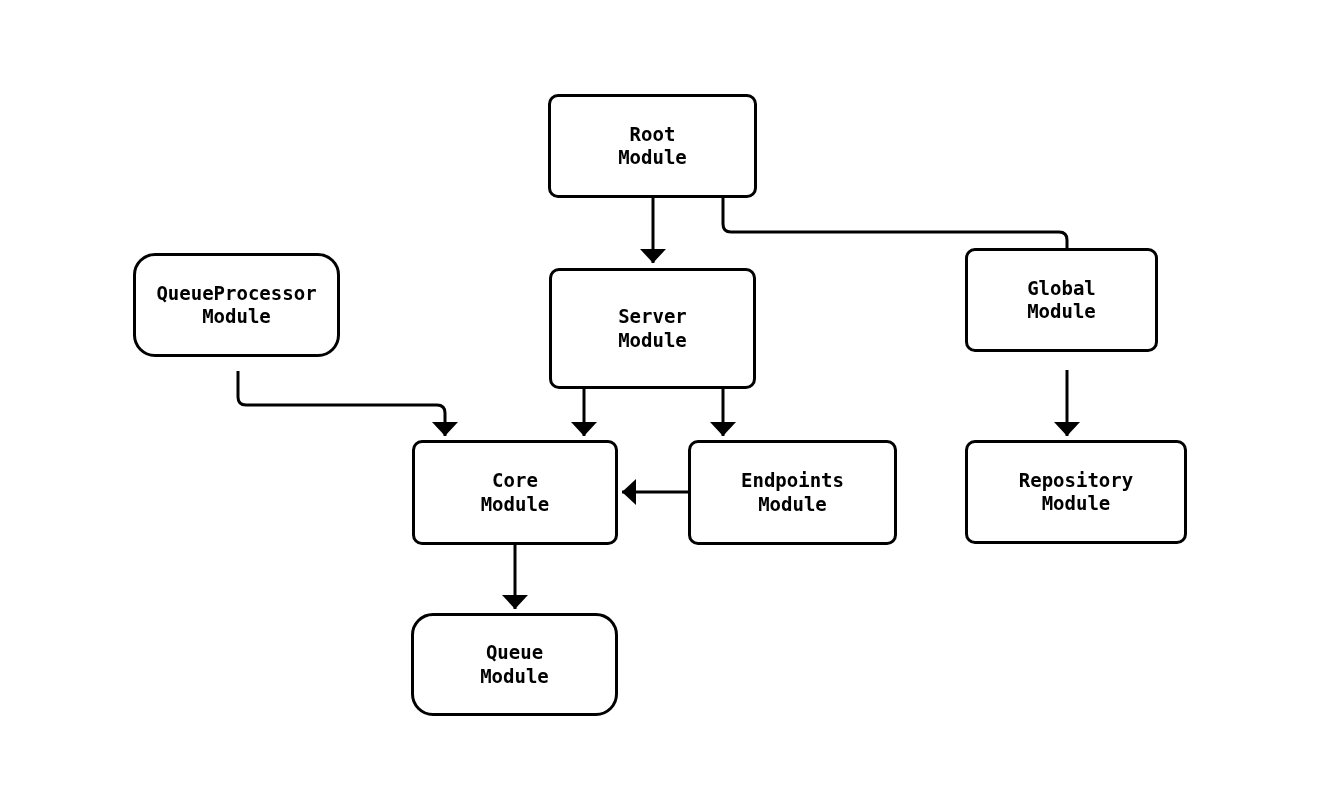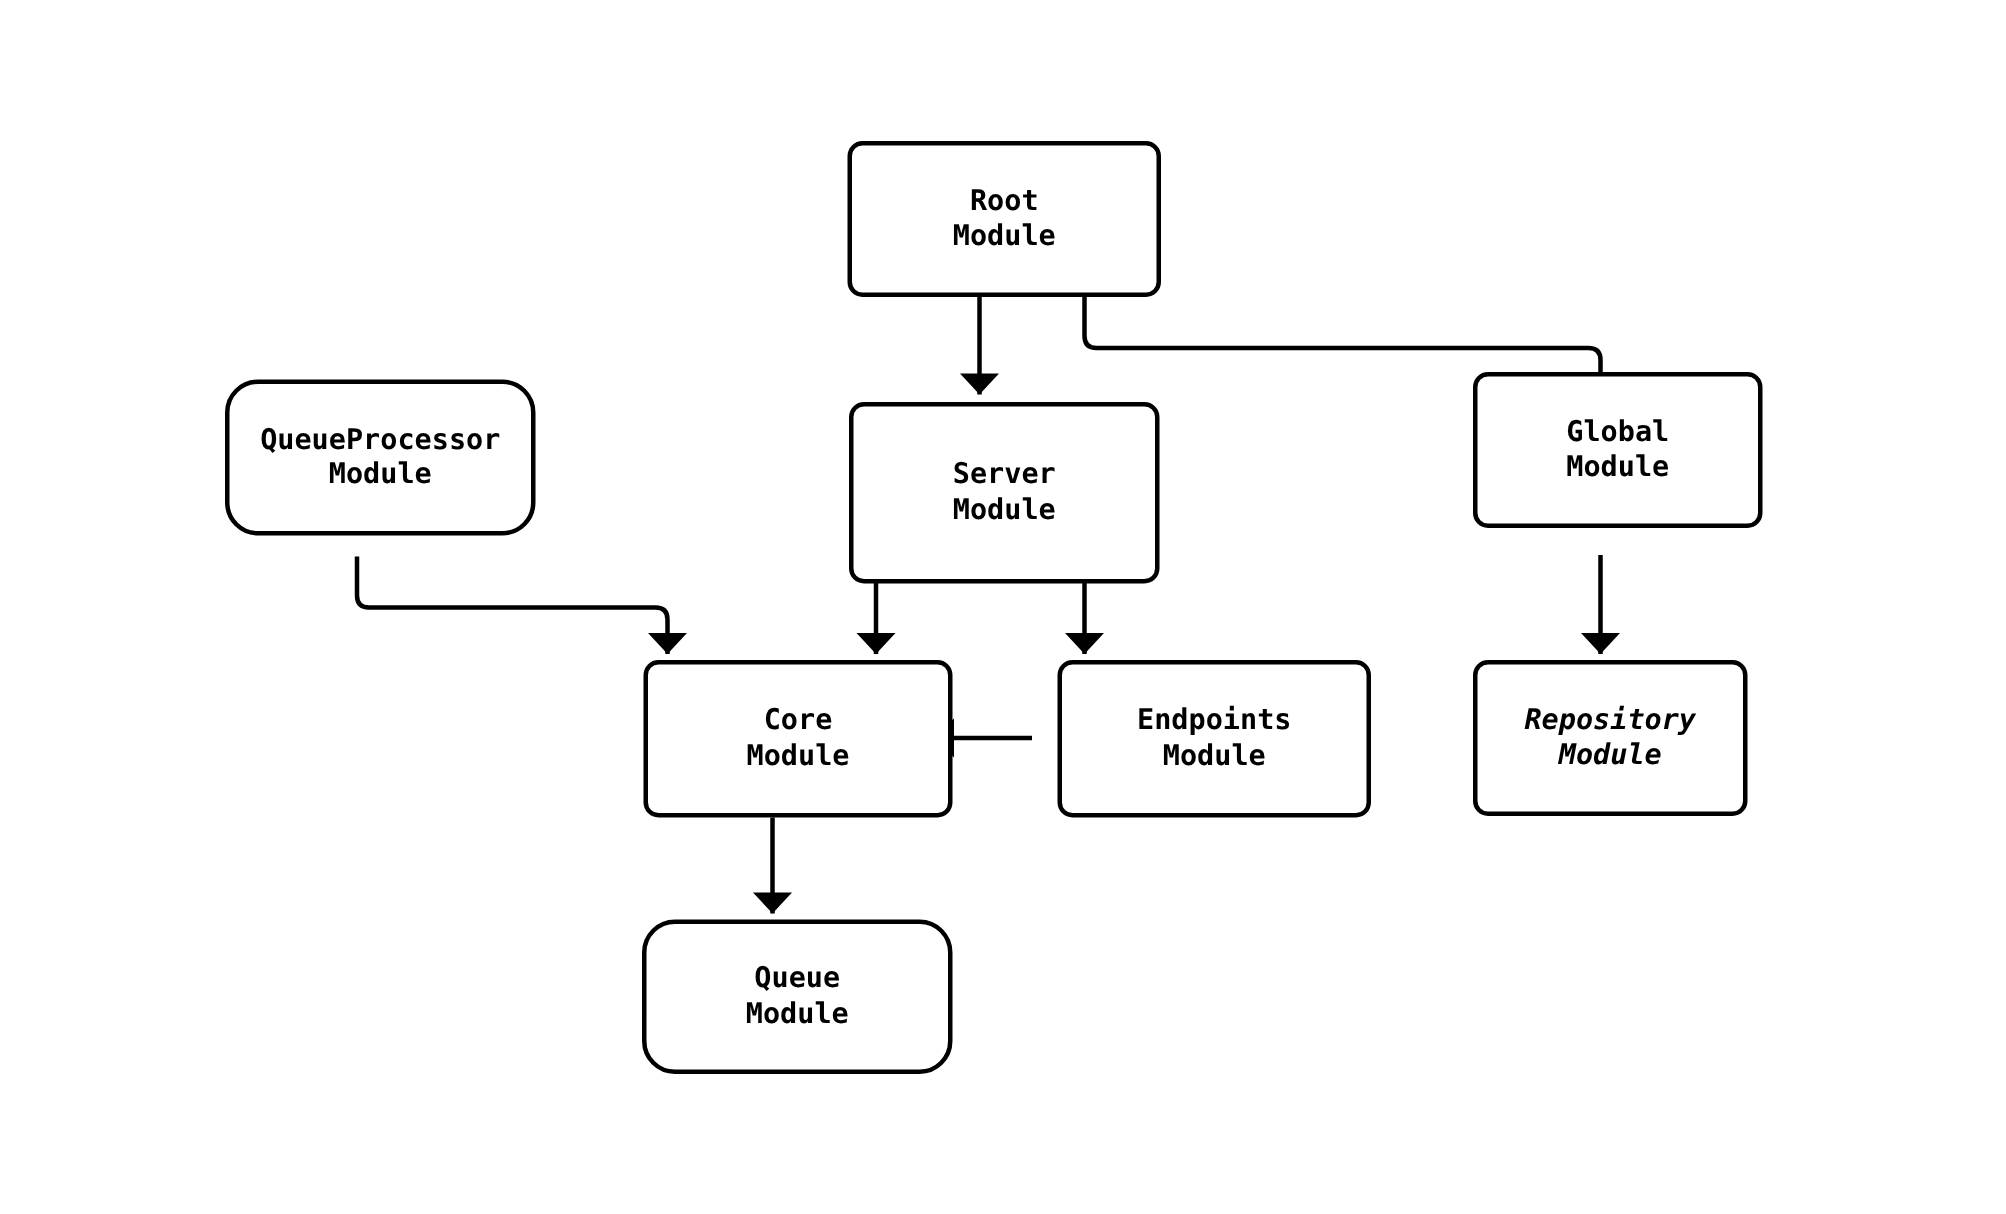--- a/index.html
+++ b/index.html
@@ -35,29 +35,28 @@
     border-radius: 10px;
     display: flex;
     align-items: center;
     justify-content: center;
     text-align: center;
     white-space: pre-line;
     font-size: 19px;
     font-weight: 700;
     line-height: 1.22;
     color: #000000;
-    margin-left: 17px;
   }
   .n-root          { left: 548px; top:  94px; width: 209px; height: 104px; }
   .n-queueproc     { left: 133px; top: 253px; width: 207px; height: 104px; border-radius: 22px; }
   .n-server        { left: 549px; top: 268px; width: 207px; height: 121px; }
   .n-global        { left: 965px; top: 248px; width: 193px; height: 104px; }
   .n-core          { left: 412px; top: 440px; width: 206px; height: 105px; }
   .n-endpoints     { left: 688px; top: 440px; width: 209px; height: 105px; }
-  .n-repository    { left: 965px; top: 440px; width: 183px; height: 104px; font-style: italic; }
+  .n-repository    { left: 965px; top: 440px; width: 222px; height: 104px; }
   .n-queue         { left: 411px; top: 613px; width: 207px; height: 103px; border-radius: 22px; }
 </style>
 </head>
 <body>
 
 <div class="canvas">
 
   <svg class="edge-layer" width="1337" height="809" viewBox="0 0 1337 809" xmlns="http://www.w3.org/2000/svg">
     <defs>
       <marker id="arrow" markerUnits="userSpaceOnUse" markerWidth="32" markerHeight="30" viewBox="-2 -15 18 30" refX="14" refY="0" orient="auto">

